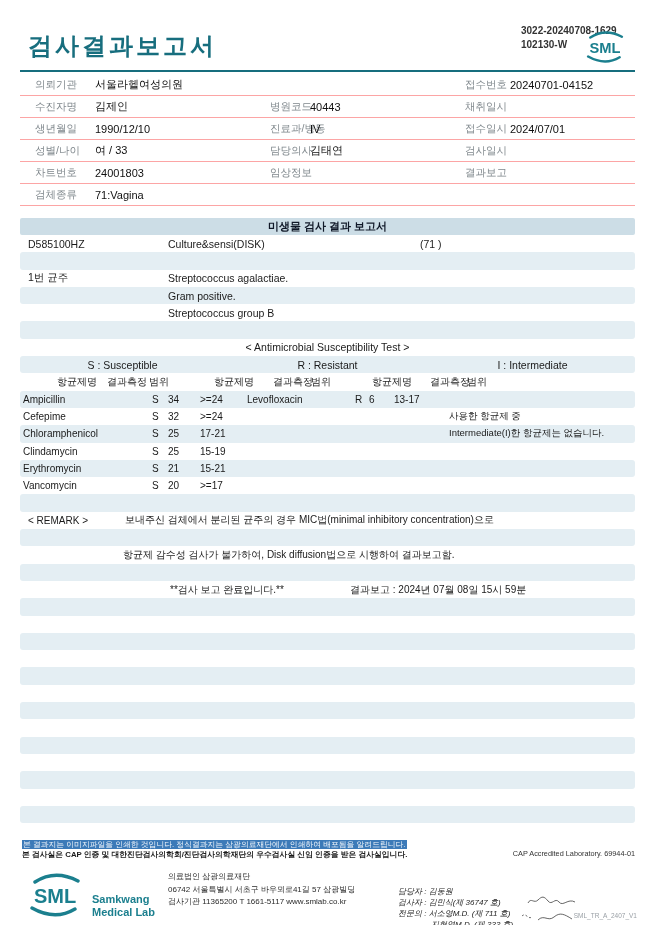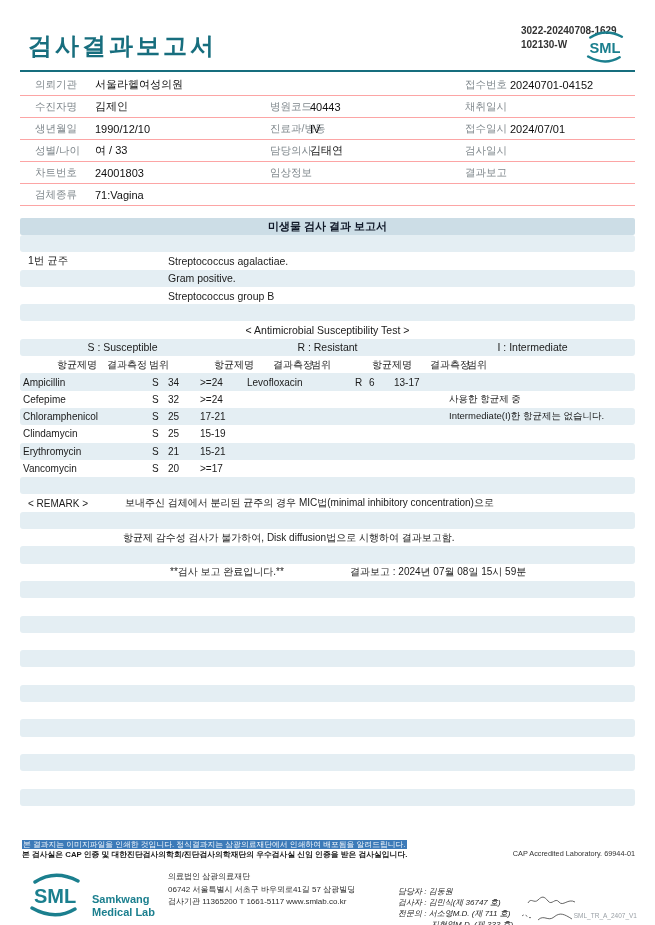--- a/index.html
+++ b/index.html
@@ -139,20 +139,25 @@
     </div>
     <div class="p-row">
       <span class="p-label">검체종류</span>
       <span class="p-value span5">71:Vagina</span>
     </div>
   </div>
 
   <div class="micro">
     <div class="section-bar">미생물 검사 결과 보고서</div>
 
+    <div class="row mrow">
+      <span class="c1">D585100HZ</span>
+      <span>Culture&amp;sensi(DISK)</span>
+      <span>(71 )</span>
+    </div>
     <div class="row stripe"></div>
     <div class="row mrow">
       <span class="c1">1번 균주</span>
       <span>Streptococcus agalactiae.</span>
       <span></span>
     </div>
     <div class="row stripe mrow">
       <span class="c1"></span>
       <span>Gram positive.</span>
       <span></span>

